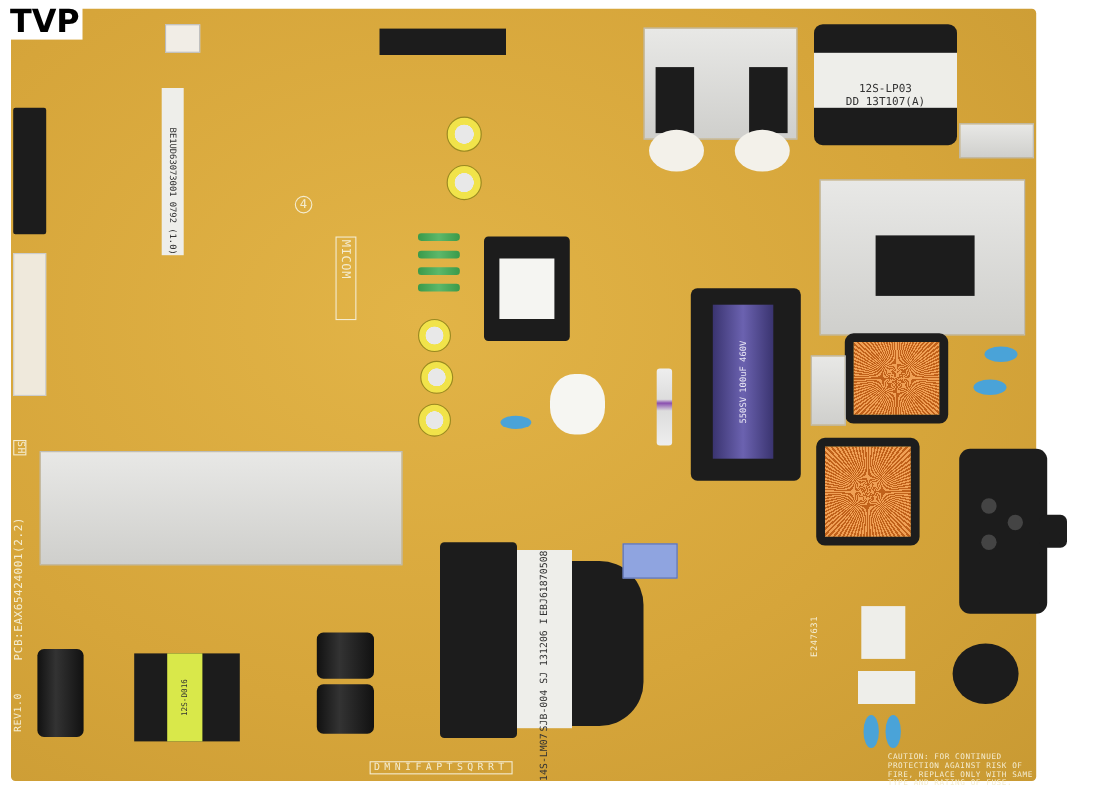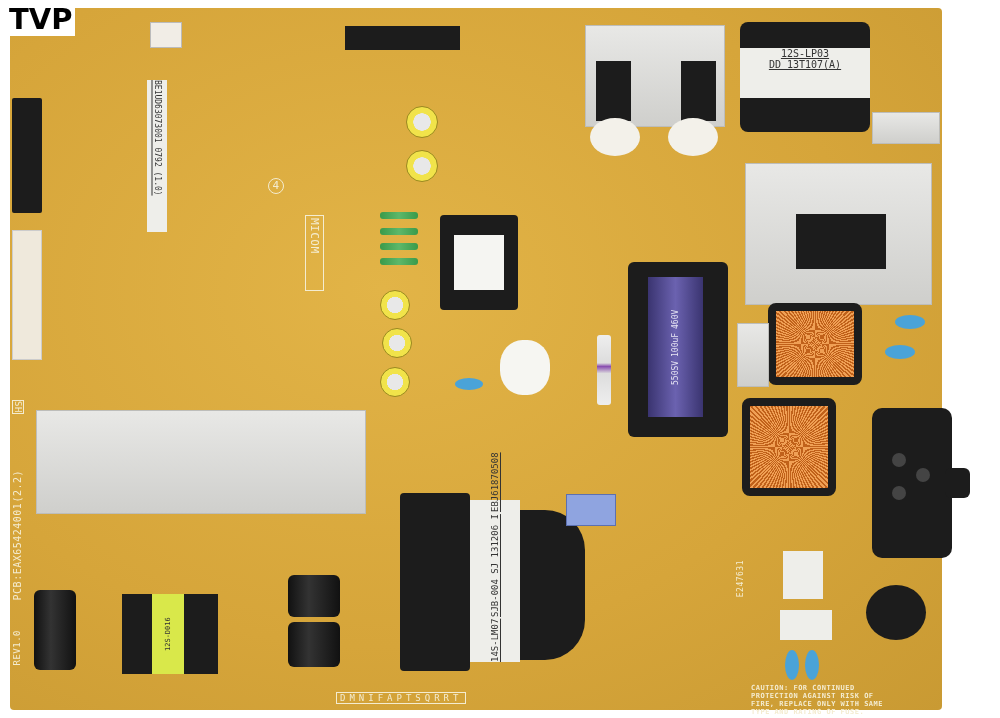--- a/index.html
+++ b/index.html
@@ -3,21 +3,21 @@
 <meta charset="utf-8">
 <style>
   html, body { margin:0; padding:0; background:#ffffff; }
   body { width:1000px; height:718px; position:relative; overflow:hidden; font-family:"DejaVu Sans Mono", monospace; }
   .abs { position:absolute; }
   #photo { position:absolute; left:0; top:0; width:1000px; height:718px; }
   .board { position:absolute; left:10px; top:8px; width:932px; height:702px; background:#d9a93a;
            background: radial-gradient(ellipse at 40% 40%, #e2b447 0%, #d6a53a 60%, #c99a33 100%);
            border-radius:4px; }
   .silk { color:#f4ecd0; font-size:8px; white-space:nowrap; letter-spacing:0.5px; }
-  .label-white { background:#eeeeea; color:#333; font-size:9px; display:flex; align-items:center; justify-content:flex-start; white-space:nowrap;text-decoration:underline; }
+  .label-white { background:#eeeeea; color:#333; font-size:9px; display:flex; align-items:center; justify-content:flex-end; white-space:nowrap; }
   .vert { writing-mode:vertical-rl; }
   .rot180 { transform:rotate(180deg); }
   .heatsink { background:linear-gradient(180deg,#e8e8e6,#cfcfcc); border:1px solid #bdbdba; }
   .black { background:#1c1c1c; }
   .cap-y { border-radius:50%; background:radial-gradient(circle at 50% 50%, #e8e8e8 0 40%, #f1e34a 42% 100%); border:1px solid #9a8a20; }
   .cap-b { border-radius:6px; background:linear-gradient(90deg,#111,#333 40%,#111); color:#ddd; font-size:7px; }
   .resistor { height:7px; border-radius:3px; background:linear-gradient(90deg,#3a9a4a,#5cb86a 50%,#3a9a4a); }
   .coil { border-radius:50%; background:repeating-conic-gradient(#c0611a 0 2deg,#f0a055 2deg 4deg); border:8px solid #1d1d1d; }
   .blue-cap { background:#4aa3d8; border-radius:50%; }
   .tvp { position:absolute; left:6px; top:2px; font-family:"DejaVu Sans", sans-serif; font-weight:bold; font-size:29px; color:#000; background:#fff; padding:0 3px; }
@@ -126,17 +126,17 @@
   <div class="abs blue-cap" style="left:785px;top:650px;width:14px;height:30px;"></div>
   <div class="abs blue-cap" style="left:805px;top:650px;width:14px;height:30px;"></div>
 
   <div class="abs" style="left:500px;top:340px;width:50px;height:55px;background:#f6f6f2;border-radius:45%;"></div>
 
   <div class="abs" style="left:597px;top:335px;width:14px;height:70px;background:linear-gradient(180deg,#eee,#ddd 40%,#8a4fb0 45%,#ddd 55%,#eee);border-radius:3px;"></div>
 
   <div class="abs silk vert rot180" style="left:12px;top:470px;font-size:10px;">PCB:EAX65424001(2.2)</div>
   <div class="abs silk vert rot180" style="left:12px;top:630px;font-size:9px;">REV1.0</div>
   <div class="abs silk vert" style="left:12px;top:400px;font-size:9px;border:1px solid #f4ecd0;">SH</div>
-  <div class="abs silk" style="left:751px;top:684px;font-size:7px;width:150px;white-space:normal;line-height:8px;font-weight:bold;">CAUTION: FOR CONTINUED PROTECTION AGAINST RISK OF FIRE, REPLACE ONLY WITH SAME TYPE AND RATING OF FUSE.</div>
+  <div class="abs silk" style="left:807px;top:684px;font-size:7px;width:150px;white-space:normal;line-height:8px;">CAUTION: FOR CONTINUED PROTECTION AGAINST RISK OF FIRE, REPLACE ONLY WITH SAME TYPE AND RATING OF FUSE.</div>
   <div class="abs silk" style="left:336px;top:692px;font-size:9px;letter-spacing:4px;border:1px solid #f4ecd0;padding:0 3px;">DMNIFAPTSQRRT</div>
   <div class="abs silk" style="left:268px;top:178px;font-size:11px;border:1px solid #f4ecd0;border-radius:50%;width:14px;height:14px;text-align:center;">4</div>
   <div class="abs silk vert rot180" style="left:736px;top:560px;font-size:8px;">E247631</div>
 </div>
 
 </body></html>

